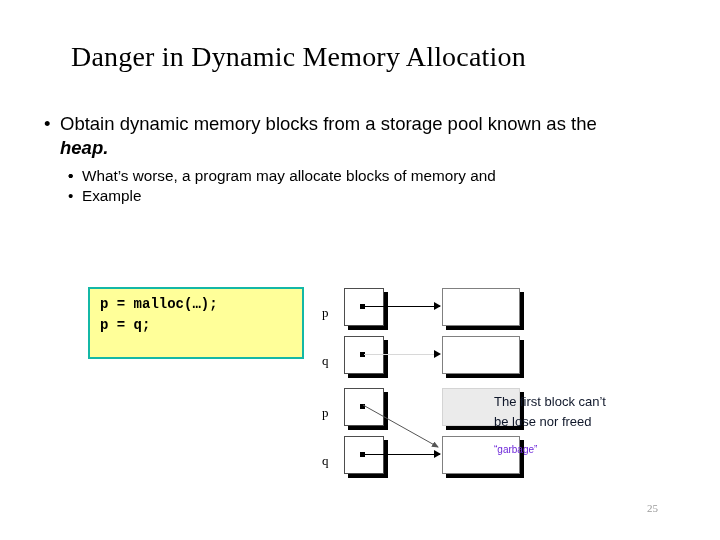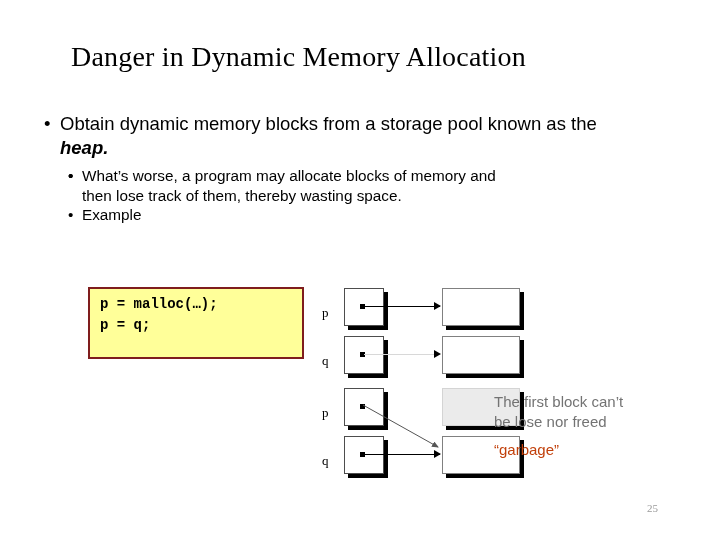--- a/index.html
+++ b/index.html
@@ -81,21 +81,21 @@
   }
 
   
   .code-box {
     position: absolute;
     left: 88px;
     top: 287px;
     width: 216px;
     height: 72px;
     background: #ffff99;
-    border: 2px solid #7f1d1d;
+    border: 2px solid #14b8a6;
     box-sizing: border-box;
     padding: 5px 0 0 10px;
     font-family: "Liberation Mono", "DejaVu Sans Mono", monospace;
     font-size: 14px;
     font-weight: bold;
     line-height: 21px;
     color: #000000;
   }
   .code-line { white-space: pre; }
 
@@ -162,31 +162,31 @@
     border-left: 7px solid #000000;
   }
   .diag-arrow { position: absolute; left: 0; top: 0; overflow: visible; }
 
   
   .note {
     position: absolute;
     left: 494px;
     top: 392px;
     width: 220px;
-    font-size: 15px;
+    font-size: 13px;
     line-height: 20px;
-    color: #737373;
+    color: #0f172a;
   }
   .note-garbage {
     position: absolute;
     left: 494px;
     top: 440px;
-    font-size: 15px;
+    font-size: 10px;
     line-height: 20px;
-    color: #c2410c;
+    color: #6d28d9;
   }
 
   
   .page-number {
     position: absolute;
     right: 62px;
     bottom: 26px;
     font-size: 11px;
     color: #9a9a9a;
     font-family: "Liberation Serif", serif;
@@ -204,21 +204,20 @@
 
 <div class="sub-list">
 
   <div class="sub-item">
     <span class="sub-dot">•</span>
   </div>
 
   <div class="sub-item">
     <span class="sub-dot">•</span>
     <span>What’s worse, a program may allocate blocks of memory and</span>
-    <div>then lose track of them, thereby wasting space.</div>
   </div>
 
   <div class="sub-item">
     <span class="sub-dot">•</span>
     <span>Example</span>
   </div>
 
 </div>
 
 <div class="code-box">

